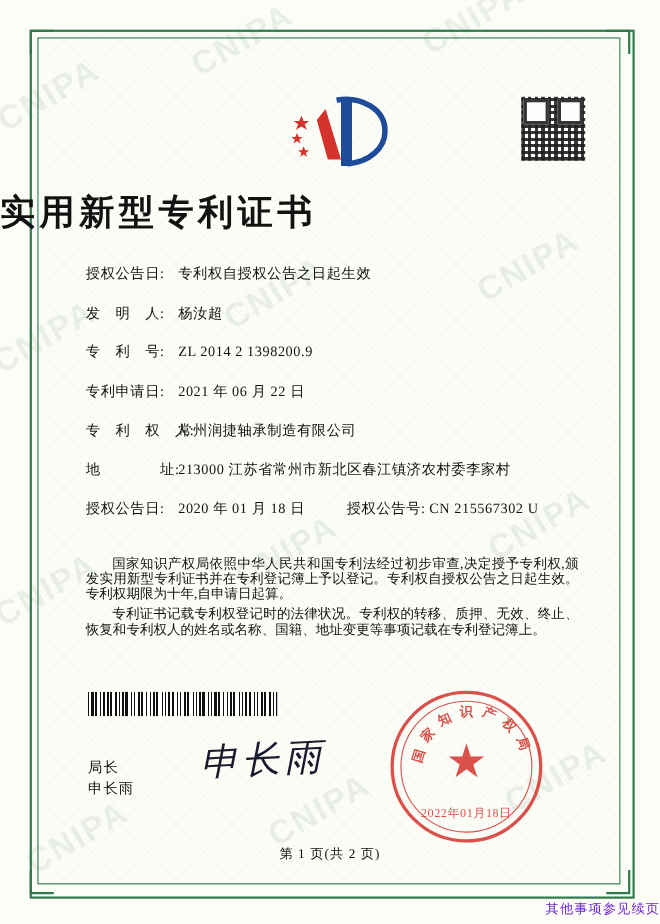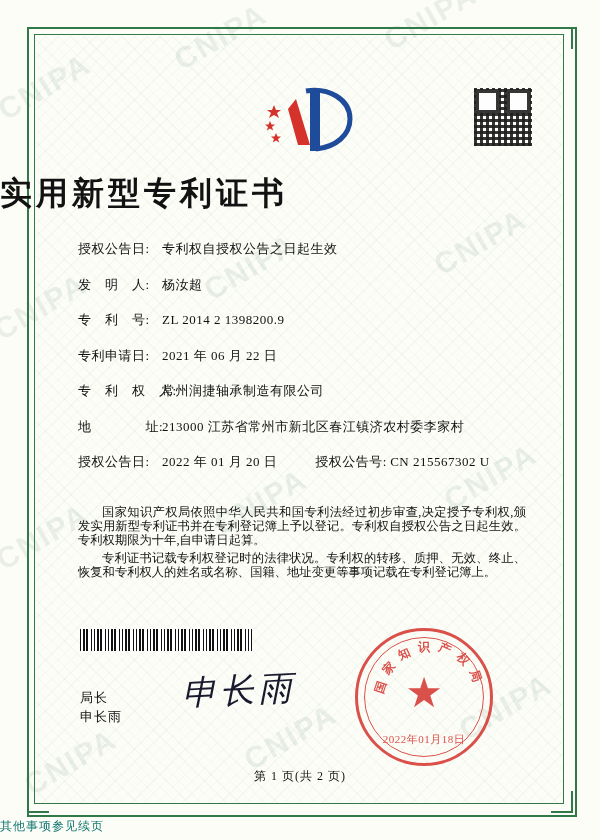--- a/index.html
+++ b/index.html
@@ -255,23 +255,23 @@
     text-align: center;
     font-size: 12px;
     color: #111;
     letter-spacing: 1px;
   }
   .footnote {
     position: absolute;
     left: 0;
     right: 0;
     top: 818px;
-    text-align: left;
+    text-align: right;
     font-size: 12px;
-    color: #0f766e;
+    color: #6d28d9;
     letter-spacing: 1px;
   }
   .guilloche {
     position: absolute;
     left: 36px;
     top: 36px;
     width: 528px;
     height: 768px;
     background:
       repeating-linear-gradient(45deg, rgba(47,122,72,0.045) 0 1px, transparent 1px 9px),
@@ -352,21 +352,21 @@
     <div class="field-row">
       <div class="field-label">专　利　权　人:</div>
       <div class="field-value">常州润捷轴承制造有限公司</div>
     </div>
     <div class="field-row">
       <div class="field-label">地　　　　址:</div>
       <div class="field-value">213000 江苏省常州市新北区春江镇济农村委李家村</div>
     </div>
     <div class="row-two">
       <div class="field-label">授权公告日:</div>
-      <div class="field-value">2022 年 01 月 20 日</div>
+      <div class="field-value">2020 年 01 月 18 日</div>
       <div class="col2">
         <span class="lab2">授权公告号:</span>
         <span class="field-value">CN 215567302 U</span>
       </div>
     </div>
   </div>
 
   <div class="paras">
     <p>国家知识产权局依照中华人民共和国专利法经过初步审查,决定授予专利权,颁发实用新型专利证书并在专利登记簿上予以登记。专利权自授权公告之日起生效。专利权期限为十年,自申请日起算。</p>
     <p>专利证书记载专利权登记时的法律状况。专利权的转移、质押、无效、终止、恢复和专利权人的姓名或名称、国籍、地址变更等事项记载在专利登记簿上。</p>

